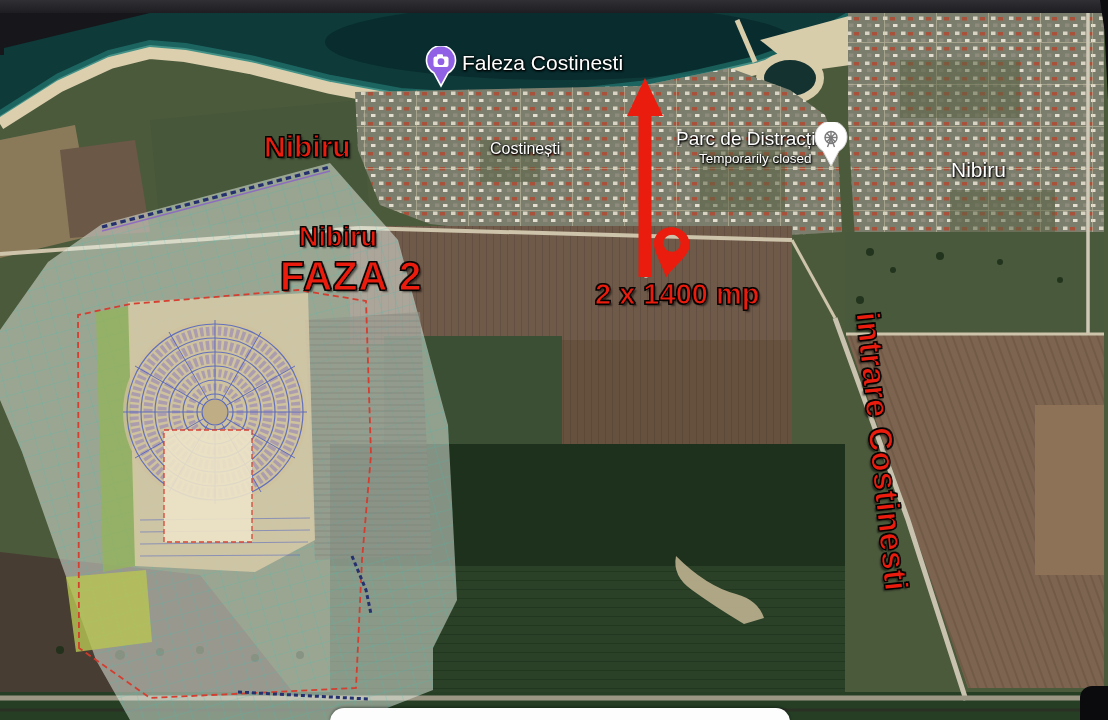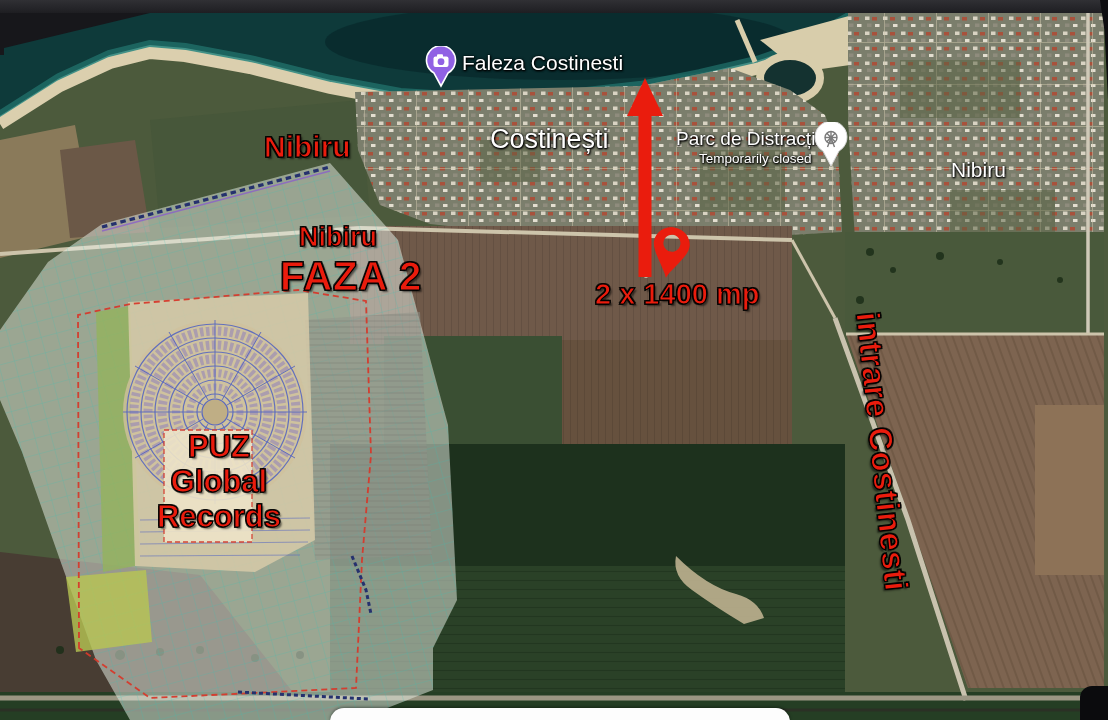--- a/index.html
+++ b/index.html
@@ -7,21 +7,21 @@
          font-family:"Liberation Sans",sans-serif;}
   .stage svg.map{position:absolute;left:0;top:0;}
   .ann{position:absolute;white-space:nowrap;pointer-events:none;}
   .wlabel{color:#fff;font-weight:400;
           text-shadow:0 1px 2px rgba(0,0,0,.95),0 0 3px rgba(0,0,0,.85),1px 1px 2px rgba(0,0,0,.9);}
   .red{color:#ea1c0d;font-weight:700;-webkit-text-stroke:1.1px #000;
        text-shadow:2px 2px 2px rgba(0,0,0,.55),-1px -1px 0 rgba(0,0,0,.8),
                    1px -1px 0 rgba(0,0,0,.8),-1px 1px 0 rgba(0,0,0,.8);}
   .lbl-faleza{left:462px;top:51px;font-size:21px;}
   .pin-faleza{left:424px;top:46px;width:34px;height:42px;pointer-events:auto;}
-  .lbl-costinesti{left:490px;top:124px;font-size:27px;}
+  .lbl-costinesti{left:490px;top:140px;font-size:16px;}
   .lbl-parc-title{left:676px;top:128px;font-size:19px;}
   .lbl-parc-sub{left:699px;top:151px;font-size:13.5px;}
   .pin-parc{left:812px;top:122px;width:38px;height:46px;pointer-events:auto;}
   .lbl-schitu{left:951px;top:158px;font-size:21px;}
   .lbl-nibiru{left:264px;top:130px;font-size:30px;}
   .faza2{left:280px;top:222px;width:116px;text-align:center;line-height:1.15;}
   .faza2 .l1{font-size:27px;}
   .faza2 .l2{font-size:40px;letter-spacing:1px;}
   .lbl-900m{left:650px;top:174px;font-size:37px;}
   .lbl-area{left:595px;top:278px;font-size:29px;}
@@ -244,25 +244,20 @@
     <line x1="21" y1="235" x2="21" y2="66" stroke="#ea1c0d" stroke-width="13"></line>
     <polygon points="21,36 3,74 39,74" fill="#ea1c0d"></polygon>
   </svg>
 
   <svg class="pin-red" width="52" height="56" viewBox="0 0 52 56">
     <path fill-rule="evenodd" fill="#ea1c0d" d="M26 52 C22 42 8 28 8 18 A18 17 0 1 1 44 18 C44 28 30 42 26 52 Z
              M26 8.5 a8.5 8.5 0 1 0 0.01 0 Z"></path>
   </svg>
   <div class="ann red lbl-area">2 x 1400 mp</div>
 
-  <div class="ann puz">
-    <div class="red">PUZ</div>
-    <div class="red">Global</div>
-    <div class="red">Records</div>
-  </div>
 
   <div class="ann red intrare">intrare Costinesti</div>
 
   <div class="bottom-sheet"></div>
   <div class="frame-top"></div>
   <div class="frame-wedge"></div>
   <div class="frame-left"></div>
   <div class="frame-right"></div>
   <div class="frame-blob"></div>
 

